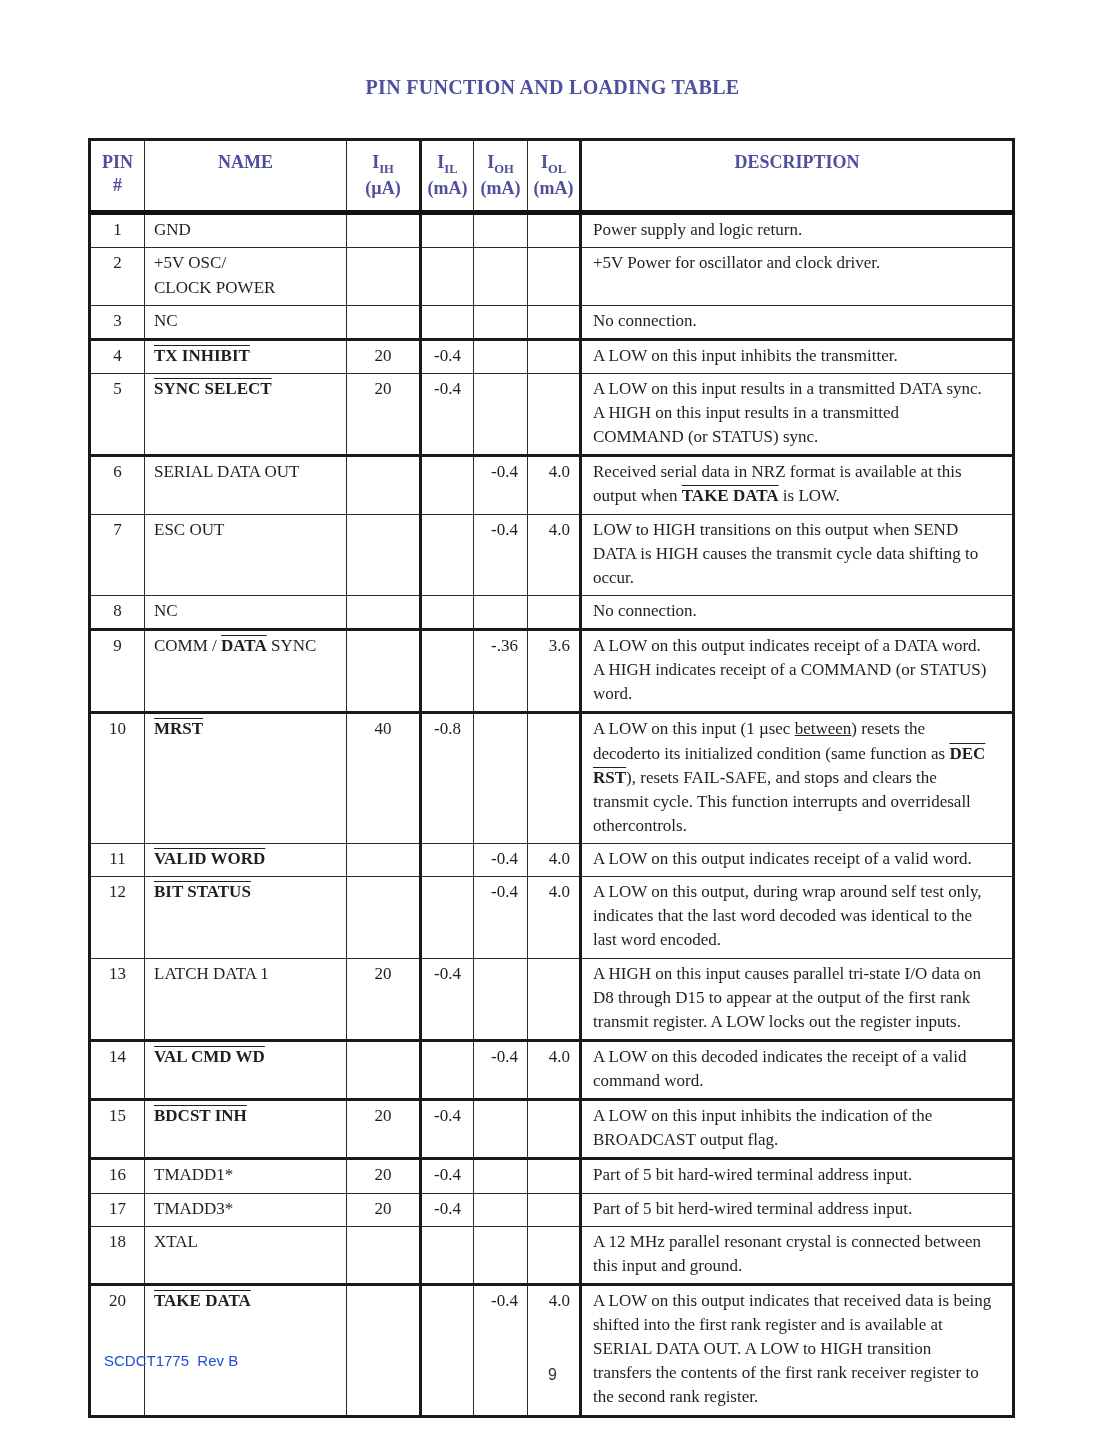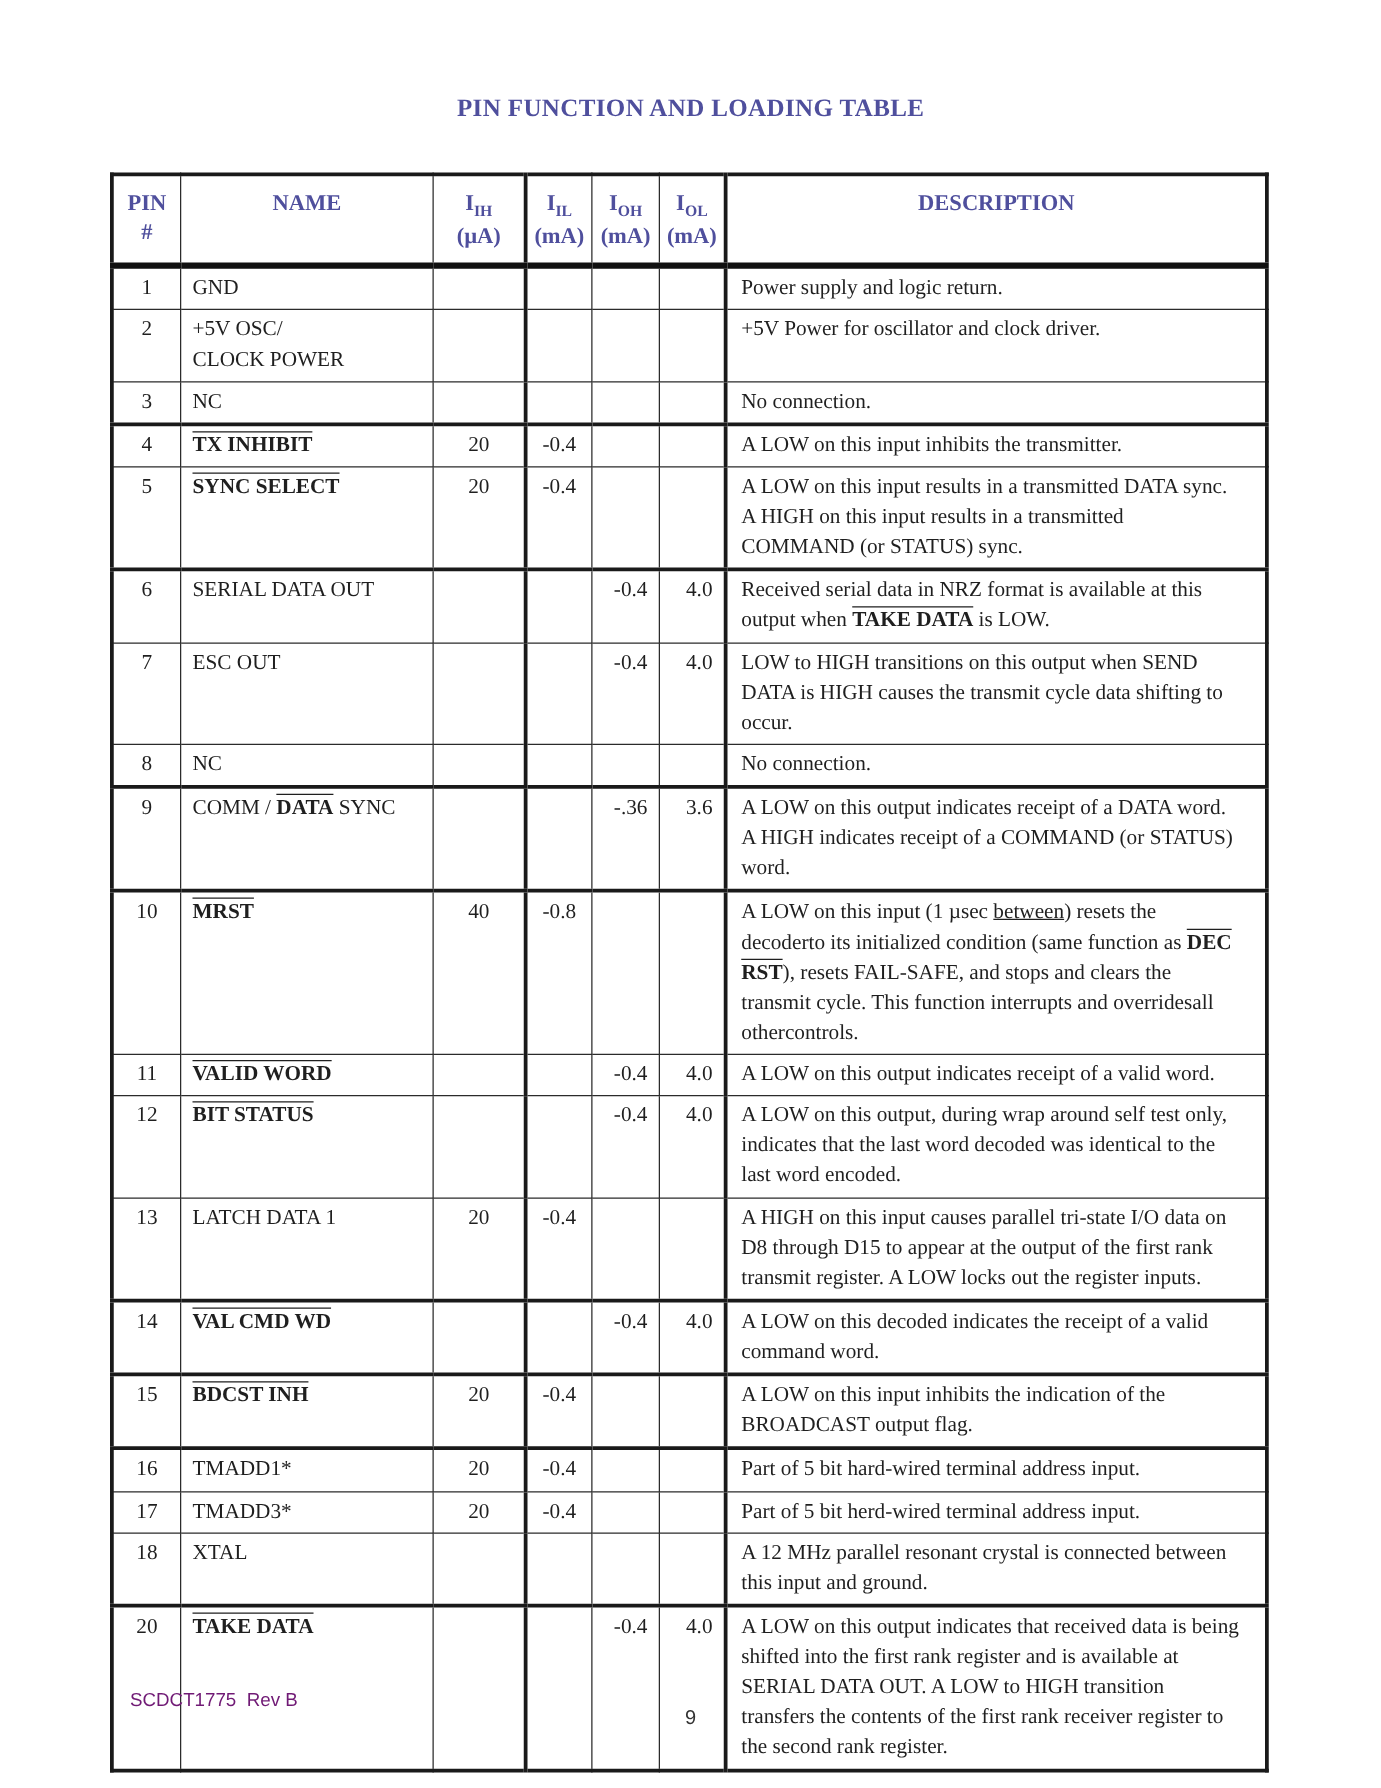--- a/index.html
+++ b/index.html
@@ -57,21 +57,21 @@
   th.c-iil,td.c-iil{border-left:3px solid #1a1a1a;}
   th.c-desc,td.c-desc{border-left:3px solid #1a1a1a;}
   tr.thick td{border-bottom:3px solid #1a1a1a;}
   .ov{text-decoration:overline;font-weight:bold;}
   .ul{text-decoration:underline;}
   .footer-left{
     position:absolute;
     left:104px; top:1352px;
     font-family:"Liberation Sans","DejaVu Sans",sans-serif;
     font-size:15px;
-    color:#701a75;
+    color:#1d4ed8;
     white-space:pre;
   }
   .footer-page{
     position:absolute;
     left:0; top:1366px;
     width:100%;
     text-align:center;
     font-family:"Liberation Sans","DejaVu Sans",sans-serif;
     font-size:16px;
     color:#333333;

